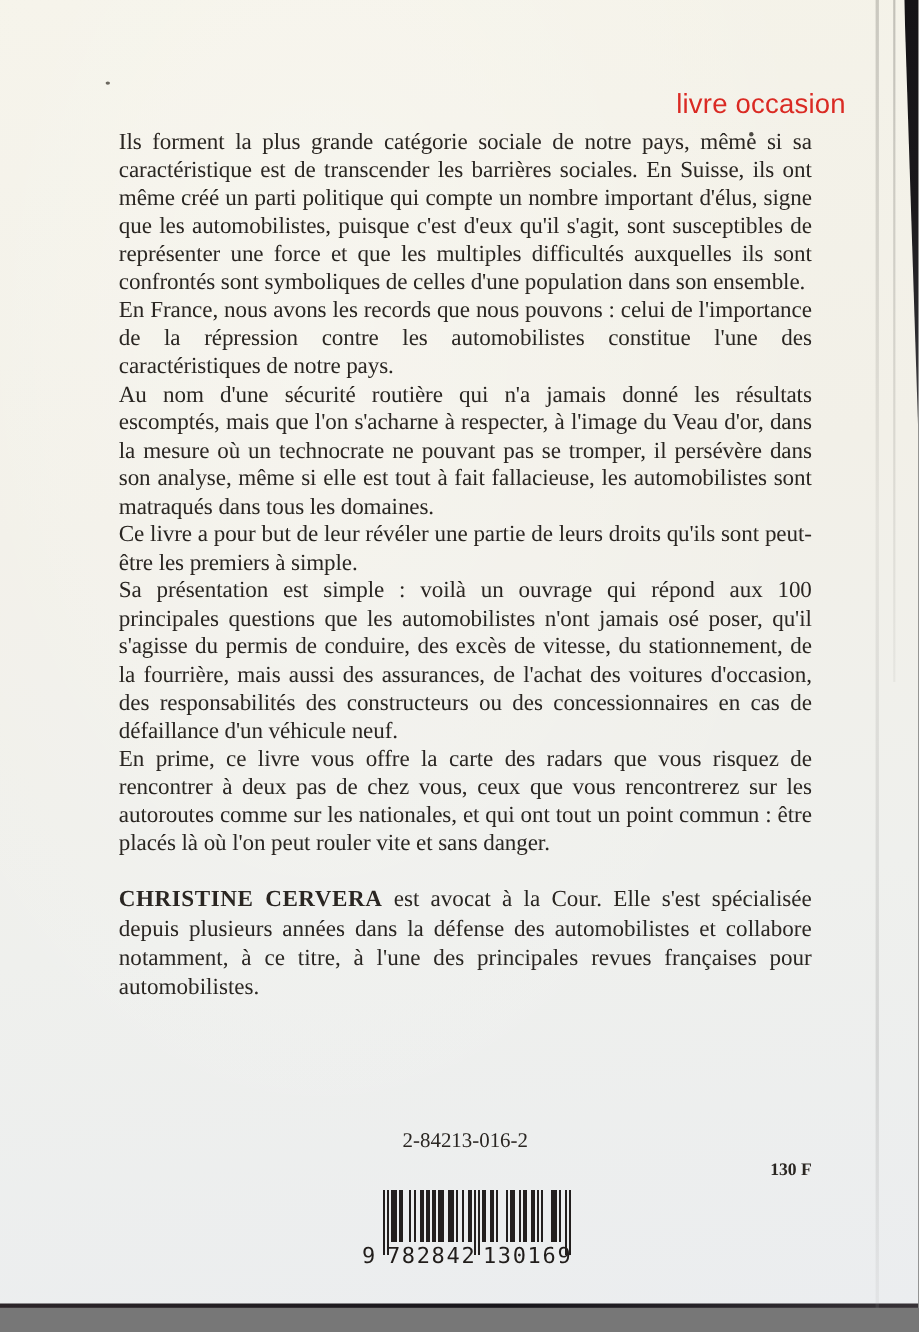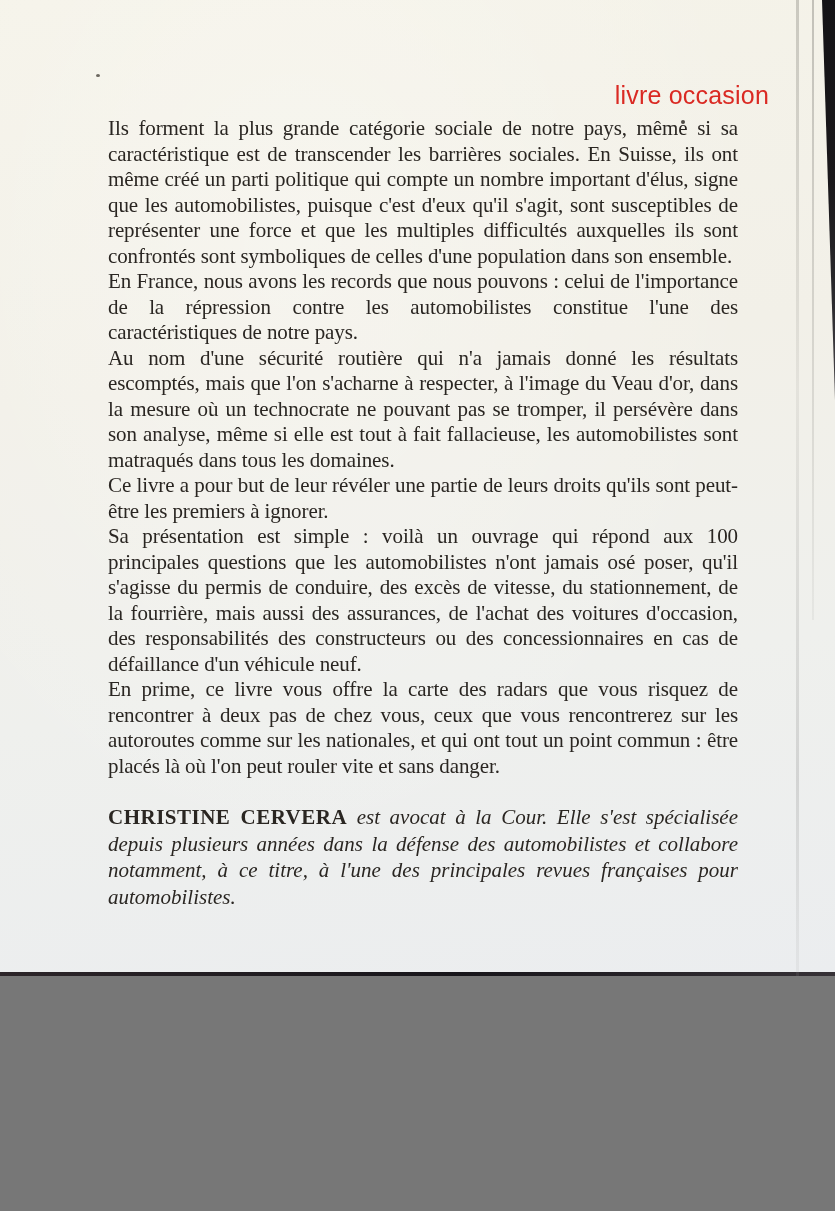--- a/index.html
+++ b/index.html
@@ -1,18 +1,18 @@
 <!DOCTYPE html>
 <html lang="fr"><head>
 <meta charset="utf-8">
 <style>
   html,body{margin:0;padding:0;background:#777;}
   .page{
     position:relative;
-    width:835px;height:976px;
+    width:835px;height:1189px;
     overflow:hidden;
     font-family:"Liberation Serif", serif;
     background:
       radial-gradient(ellipse at 35% 25%, rgba(255,255,255,.28), rgba(255,255,255,0) 62%),
       linear-gradient(173deg,#f5f3e9 0%, #f2f0e8 38%, #eff0ed 68%, #ebedef 100%);
   }
   
   .edge-right{
     position:absolute;top:0;right:0;width:13px;height:400px;
     background:linear-gradient(to bottom,#141316 0%,#1a181b 45%,#2b2a2e 75%,#4a484c 100%);
@@ -53,21 +53,21 @@
     text-align:justify;
     letter-spacing:-0.1px;
   }
   .author{
     margin-top:25px;
     font-size:21px;line-height:26.5px;
     text-align:justify;
     color:#2a2622;
   }
   .author .name{font-weight:bold;font-style:normal;letter-spacing:.5px;}
-  .author .bio{font-style:italic;margin-top:28px;}
+  .author .bio{margin-top:28px;}
 
   
   .imprint{
     position:absolute;left:108px;top:1001px;width:630px;
     text-align:center;color:#2a2622;
     font-size:20px;line-height:26px;margin-top:24px;
   }
   .imprint .isbn{font-size:19px;}
   .imprint .dist-row{position:relative;}
   .imprint .price{
@@ -101,21 +101,21 @@
   <div class="crease2"></div>
   <div class="speck s1"></div>
   <div class="speck s2"></div>
 
   <div class="watermark">livre occasion</div>
 
   <div class="column">
     <p>Ils forment la plus grande catégorie sociale de notre pays, même si sa caractéristique est de transcender les barrières sociales. En Suisse, ils ont même créé un parti politique qui compte un nombre important d'élus, signe que les automobilistes, puisque c'est d'eux qu'il s'agit, sont susceptibles de représenter une force et que les multiples difficultés auxquelles ils sont confrontés sont symboliques de celles d'une population dans son ensemble.</p>
     <p>En France, nous avons les records que nous pouvons : celui de l'importance de la répression contre les automobilistes constitue l'une des caractéristiques de notre pays.</p>
     <p>Au nom d'une sécurité routière qui n'a jamais donné les résultats escomptés, mais que l'on s'acharne à respecter, à l'image du Veau d'or, dans la mesure où un technocrate ne pouvant pas se tromper, il persévère dans son analyse, même si elle est tout à fait fallacieuse, les automobilistes sont matraqués dans tous les domaines.</p>
-    <p>Ce livre a pour but de leur révéler une partie de leurs droits qu'ils sont peut-être les premiers à ignorer.</p>
+    <p>Ce livre a pour but de leur révéler une partie de leurs droits qu'ils sont peut-être les premiers à simple.</p>
     <p>Sa présentation est simple : voilà un ouvrage qui répond aux 100 principales questions que les automobilistes n'ont jamais osé poser, qu'il s'agisse du permis de conduire, des excès de vitesse, du stationnement, de la fourrière, mais aussi des assurances, de l'achat des voitures d'occasion, des responsabilités des constructeurs ou des concessionnaires en cas de défaillance d'un véhicule neuf.</p>
     <p>En prime, ce livre vous offre la carte des radars que vous risquez de rencontrer à deux pas de chez vous, ceux que vous rencontrerez sur les autoroutes comme sur les nationales, et qui ont tout un point commun : être placés là où l'on peut rouler vite et sans danger.</p>
 
     <div class="author">
       <span class="name">CHRISTINE CERVERA</span>
       <span class="bio">est avocat à la Cour. Elle s'est spécialisée depuis plusieurs années dans la défense des automobilistes et collabore notamment, à ce titre, à l'une des principales revues françaises pour automobilistes.</span>
     </div>
   </div>
 
   <div class="imprint">

